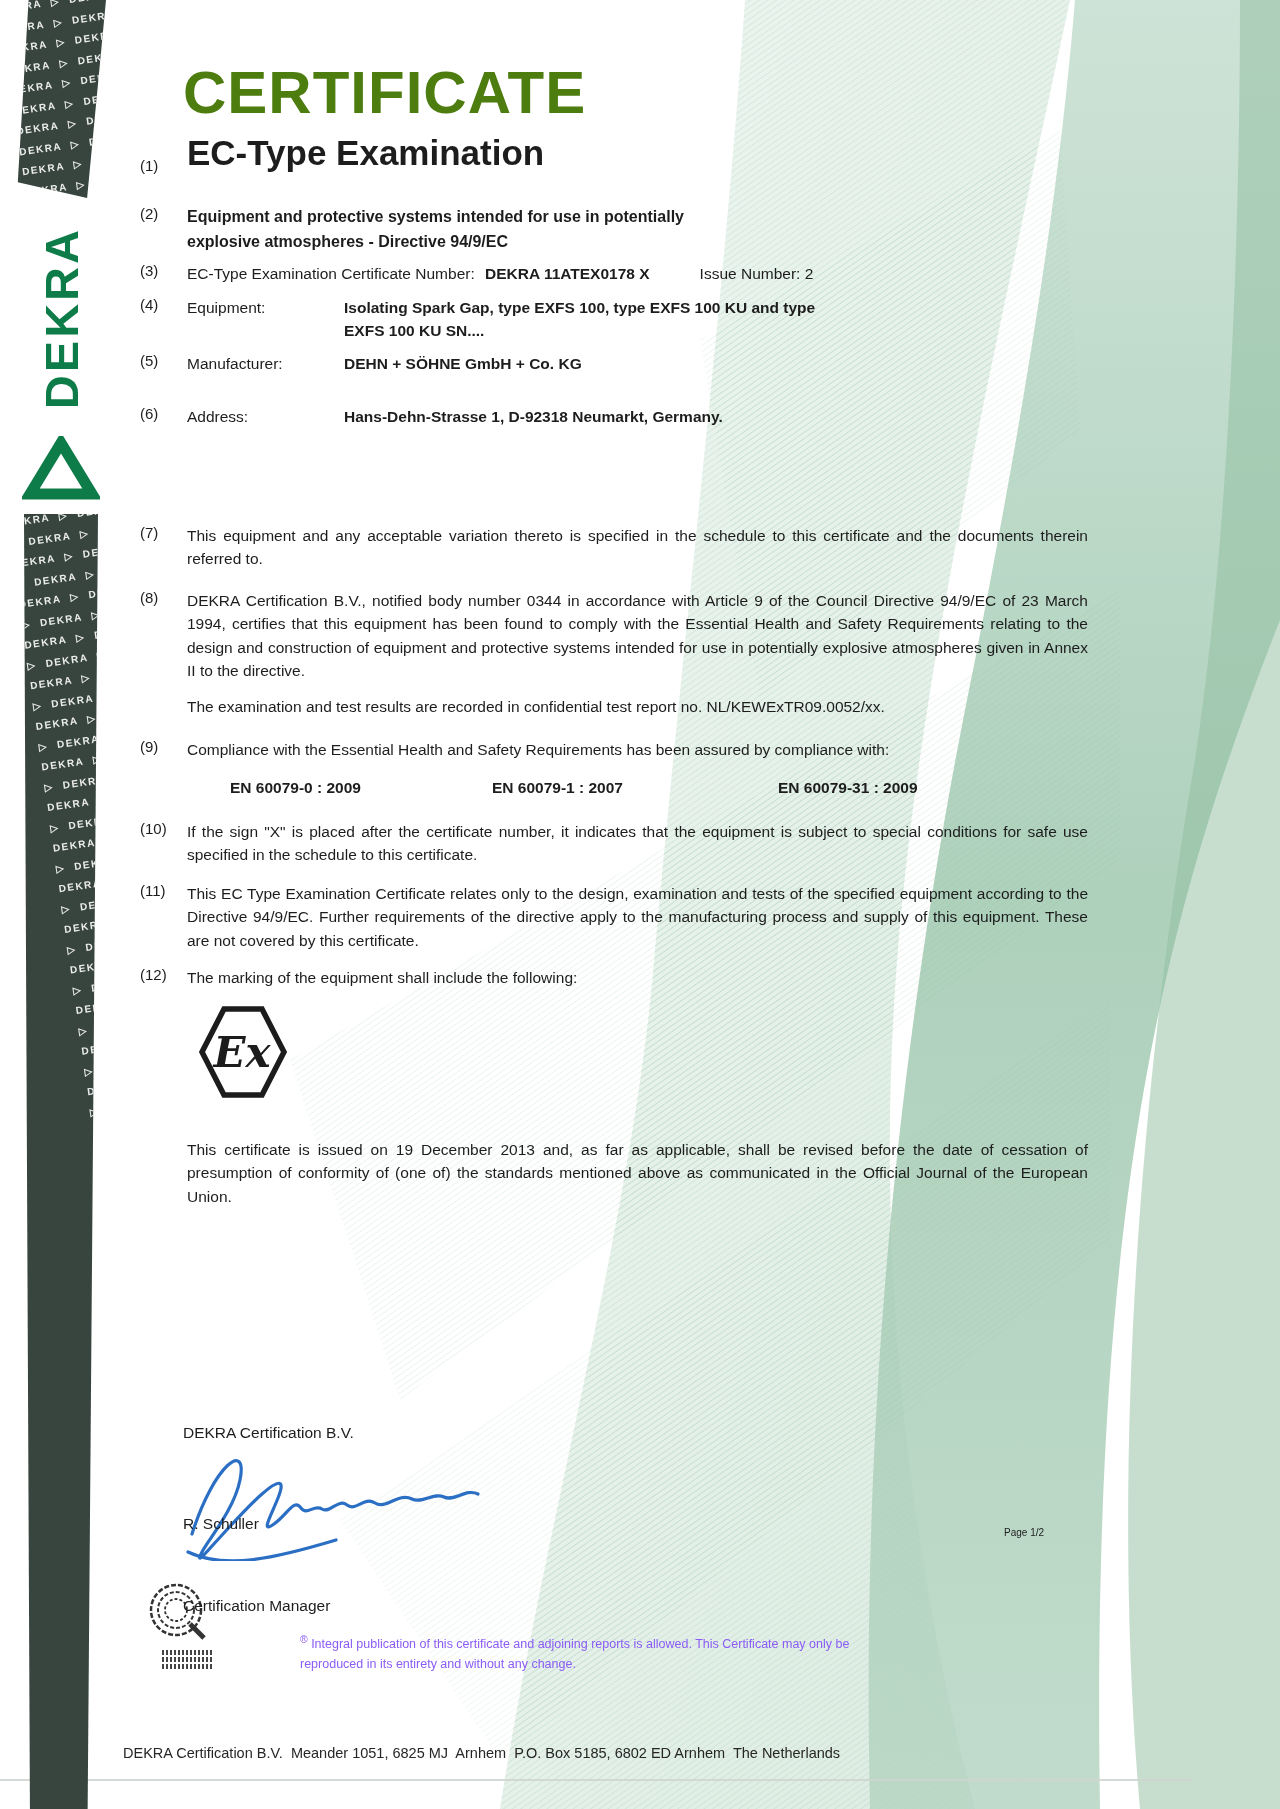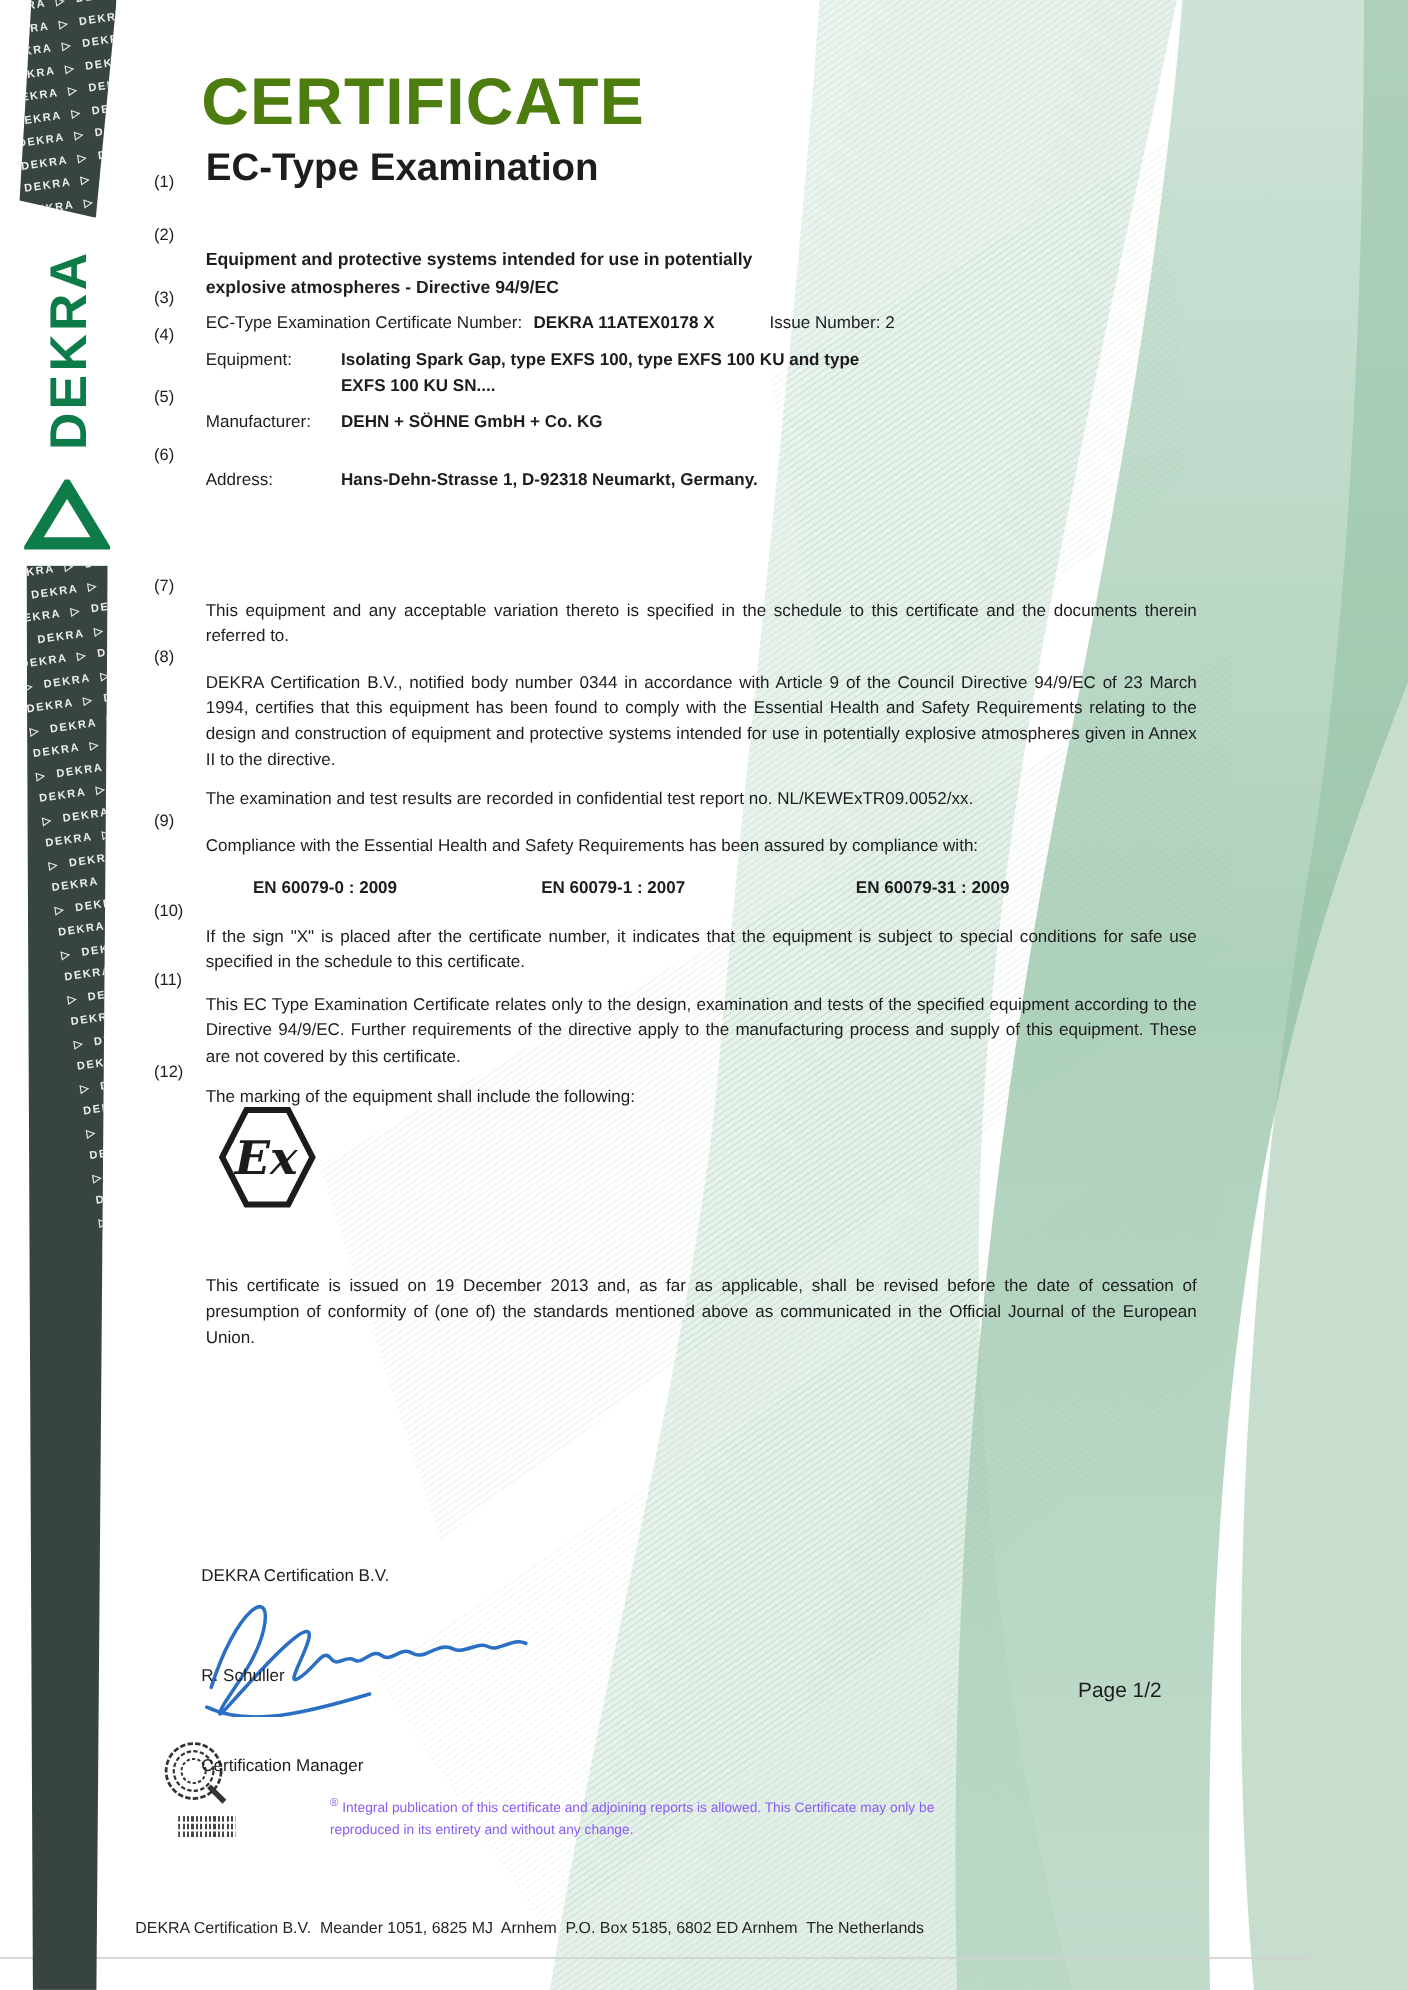--- a/index.html
+++ b/index.html
@@ -37,46 +37,46 @@
   }
   .brand-triangle{position:absolute; left:22px; top:436px; z-index:2;}
 
   
   .title{
     position:absolute; left:183px; top:58px; margin:0; z-index:1;
     font-size:60px; font-weight:700; letter-spacing:1px; color:#4d7c0f;
   }
   .row{position:absolute; left:140px; width:948px; display:flex; z-index:1;}
   .n{width:47px; flex:0 0 47px; font-size:15px;}
-  .b{flex:1; font-size:15.5px; line-height:1.5;margin-top:20px;}
+  .b{flex:1; font-size:15.5px; line-height:1.5;}
   .just{text-align:justify;}
   .h1t{font-size:35px; font-weight:700; line-height:1.05; margin-top:-8px;}
   .bold2{font-weight:700; font-size:16px; max-width:568px; line-height:1.55;}
   .inline-lab{white-space:pre-wrap;}
   .certnum{font-weight:700; margin-left:6px;}
   .issue{margin-left:50px;}
-  .lv{display:flex;}
+  .lv{display:flex;gap:34px;}
   .lab{width:123px; flex:0 0 123px;}
   .val{font-weight:700; max-width:505px;}
   .stdwrap{position:relative; height:22px;}
   .std{position:absolute; font-weight:700; white-space:nowrap;}
   .std.s0{left:43px;} .std.s1{left:305px;} .std.s2{left:591px;}
 
   
   .ex-logo{position:absolute; left:195px; top:1002px; z-index:1;}
   .mark-lines{position:absolute; left:322px; top:1028px; z-index:1;}
   .mark-line{display:flex; font-weight:700; font-size:15.5px; line-height:1.62;}
   .mark-line .cat{width:72px; flex:0 0 72px;}
 
   
   .sig-company{position:absolute; left:183px; top:1424px; font-size:15.5px; z-index:1;}
   .sig-svg{position:absolute; left:186px; top:1436px; z-index:2;}
   .sig-name{position:absolute; left:183px; top:1515px; font-size:15.5px; z-index:3;}
   .sig-role{position:absolute; left:183px; top:1597px; font-size:15.5px; z-index:3;}
-  .page-num{position:absolute; left:980px; top:1527px; font-size:19px; z-index:1;}
+  .page-num{position:absolute; left:1004px; top:1527px; font-size:10px; z-index:1;}
   .rva{position:absolute; left:146px; top:1582px; z-index:1;}
   .rva-micro{width:52px; height:5px; margin:2px 0 0 16px;
     background:repeating-linear-gradient(90deg,#444 0 2px,transparent 2px 4px);}
   .footnote{
     position:absolute; left:300px; top:1632px; width:580px; z-index:1;
     font-size:12.5px; line-height:1.6; color:#8b5cf6; white-space:pre-wrap;
   }
   .footer{
     position:absolute; left:123px; top:1686px; width:1040px; z-index:1;
     font-size:14.5px; line-height:1.85; color:#262626; white-space:pre-wrap;

